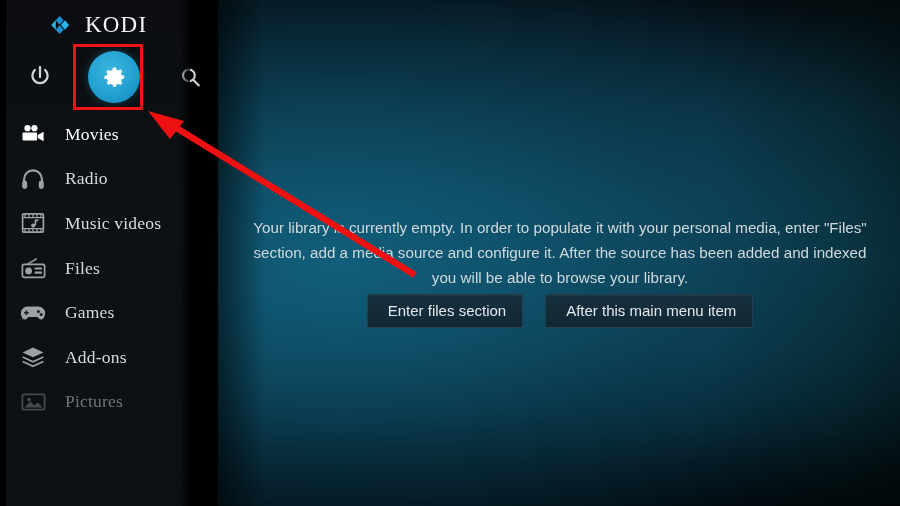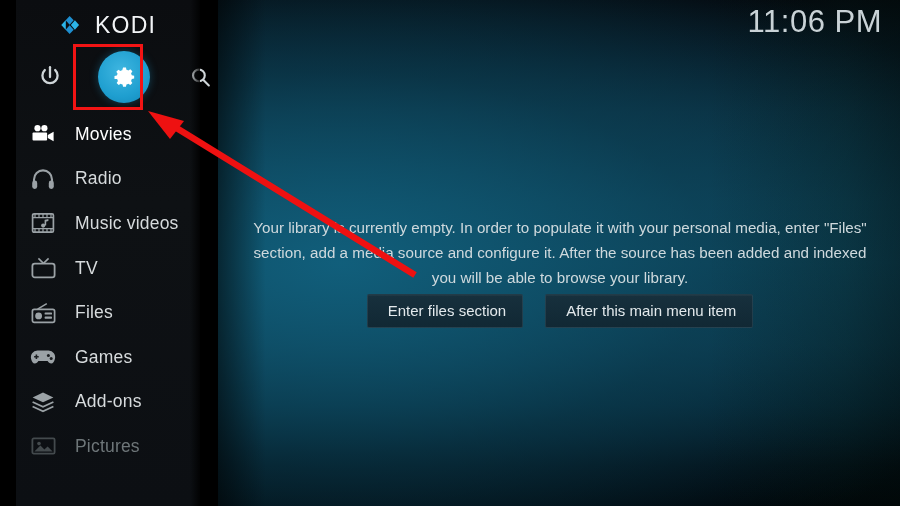--- a/index.html
+++ b/index.html
@@ -45,26 +45,27 @@
         rgba(0,0,0,0.0) 7%,
         rgba(0,0,0,0.0) 72%,
         rgba(3,22,18,0.30) 92%,
         rgba(2,14,12,0.45) 100%);
     pointer-events: none;
   }
 
   
   .sidebar {
     position: absolute;
-    left: 16px;
+    left: 6px;
     top: 0;
     width: 184px;
     height: 506px;
     background: linear-gradient(180deg, #0b0d10 0%, #0e1114 40%, #0c0f13 100%);
     z-index: 3;
+    font-family: Liberation Serif, serif;
   }
   .sidebar::after {
     content: "";
     position: absolute;
     right: 0; top: 0; width: 10px; height: 100%;
     background: linear-gradient(90deg, rgba(0,0,0,0) 0%, rgba(0,0,0,0.85) 100%);
   }
 
   
   .brand {
@@ -218,21 +219,20 @@
     pointer-events: none;
   }
 </style>
 </head>
 <body>
 
 <div id="app">
 
   <div class="content-bg"></div>
 
-  <div class="clock">11:06 PM</div>
 
   <div class="empty-msg">Your library is currently empty. In order to populate it with your personal media, enter "Files" section, add a media source and configure it. After the source has been added and indexed you will be able to browse your library.</div>
 
   <div class="buttons-row">
     <button class="kbtn">Enter files section</button>
     <button class="kbtn">After this main menu item</button>
   </div>
 
   <div class="sidebar">
 
@@ -308,30 +308,20 @@
             <path d="M4 1.8 L4 5.6 M8 1.8 L8 5.6 M12 1.8 L12 5.6 M16 1.8 L16 5.6 M20 1.8 L20 5.6" stroke-width="1.2"></path>
             <path d="M4 16.6 L4 20.2 M8 16.6 L8 20.2 M12 16.6 L12 20.2 M16 16.6 L16 20.2 M20 16.6 L20 20.2" stroke-width="1.2"></path>
             <path d="M14.4 7.8 L14.4 13.4" stroke-width="1.6" fill="none"></path>
             <circle cx="12.2" cy="13.6" r="2.1" stroke="none"></circle>
             <path d="M14.4 7.8 L17.4 7 L17.4 9 L14.4 9.8 Z" stroke="none"></path>
           </svg>
         </span>
         <span class="mi-label">Music videos</span>
       </div>
 
-      <div class="menu-item">
-        <span class="mi-icon">
-          <svg width="25" height="22" viewBox="0 0 25 22">
-            <rect x="1.4" y="6.6" width="22.2" height="13.8" rx="2.4" fill="none" stroke-width="1.8"></rect>
-            <path d="M7.4 1.4 L12.5 6.4" stroke-width="1.6" fill="none"></path>
-            <path d="M17.6 1.4 L12.5 6.4" stroke-width="1.6" fill="none"></path>
-          </svg>
-        </span>
-        <span class="mi-label">TV</span>
-      </div>
 
       <div class="menu-item">
         <span class="mi-icon">
           <svg width="25" height="22" viewBox="0 0 25 22">
             <rect x="1.4" y="7.4" width="22.2" height="13" rx="1.8" fill="none" stroke-width="1.7"></rect>
             <circle cx="7.6" cy="13.9" r="3.4" stroke="none"></circle>
             <rect x="13.6" y="10.4" width="7.4" height="2.1" rx="0.6" stroke="none"></rect>
             <rect x="13.6" y="14.6" width="7.4" height="2.1" rx="0.6" stroke="none"></rect>
             <path d="M6.6 7.2 L15.8 1.6" stroke-width="1.5" fill="none"></path>
           </svg>

